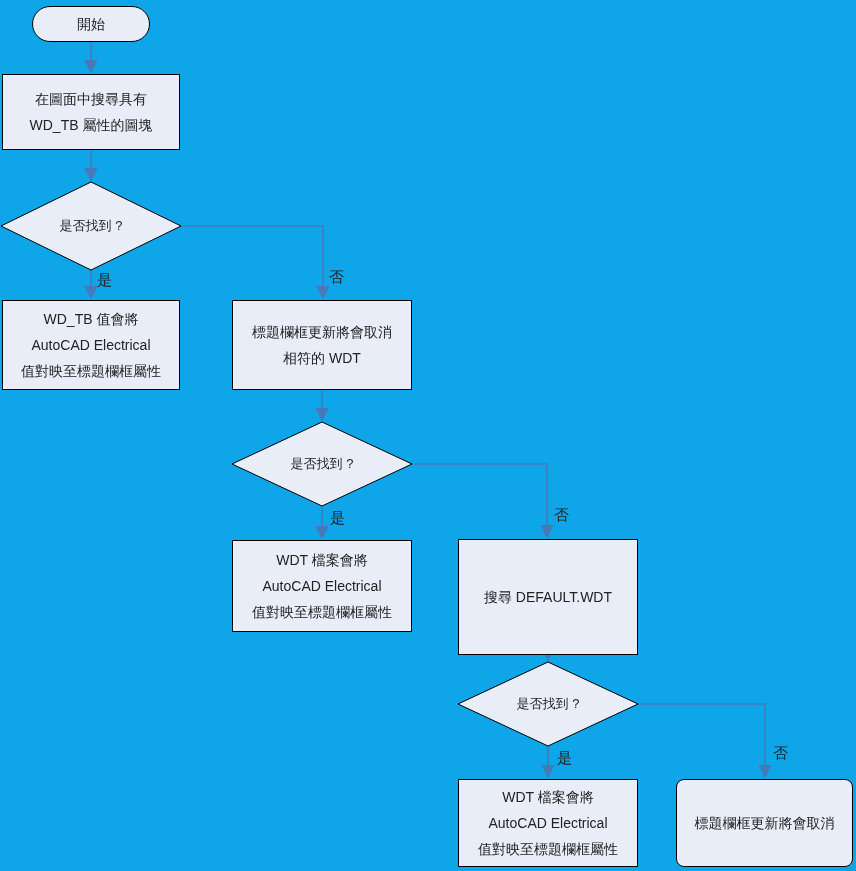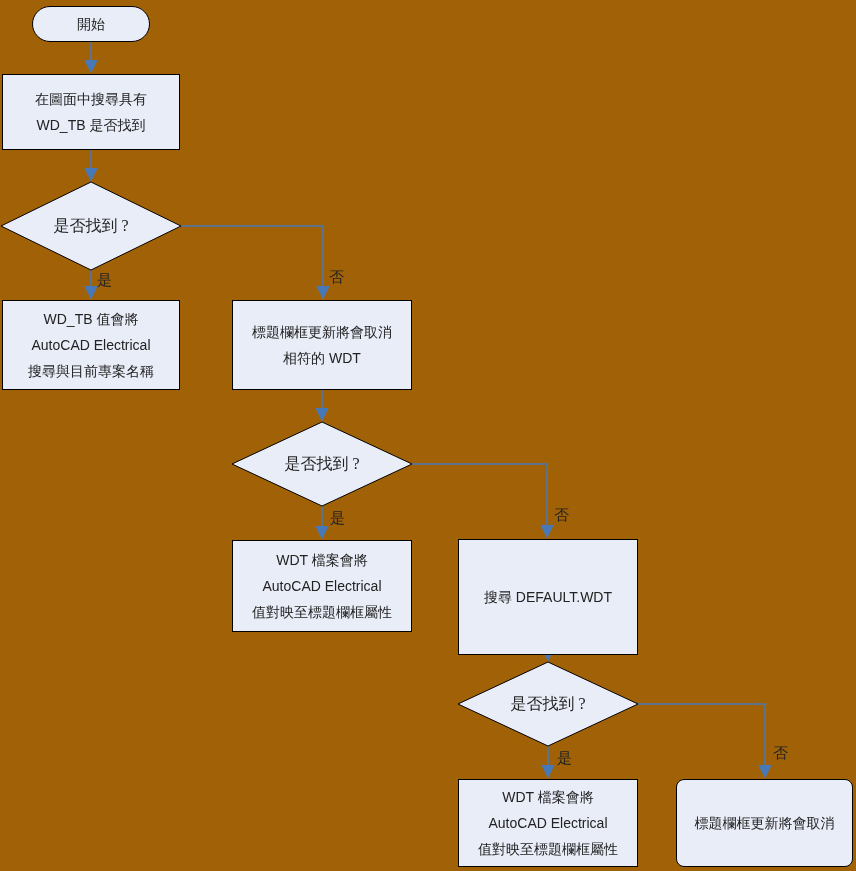--- a/index.html
+++ b/index.html
@@ -1,20 +1,20 @@
 <!DOCTYPE html>
 <html><head>
 <meta charset="utf-8">
 <style>
   html, body { margin: 0; padding: 0; background: #ffffff; }
   .stage {
     position: relative;
     width: 856px;
     height: 871px;
-    background: #a16207;
+    background: #0ea5e9;
     font-family: "Liberation Sans", "DejaVu Sans", sans-serif;
     overflow: hidden;
   }
   .layer {
     position: absolute;
     left: 0; top: 0;
   }
   .node {
     position: absolute;
     box-sizing: border-box;
@@ -35,23 +35,22 @@
   }
   .diamond-label {
     position: absolute;
     background: transparent;
     border: none;
     display: flex;
     align-items: center;
     justify-content: center;
     text-align: center;
     color: #222222;
-    font-size: 16px;
+    font-size: 13px;
     white-space: pre-line;
-    font-family: Liberation Serif, serif;
   }
   .edge-label {
     position: absolute;
     color: #222222;
     font-size: 15px;
     line-height: 18px;
   }
 </style>
 </head>
 <body>
@@ -79,27 +78,27 @@
     <g fill="#e9edf8" stroke="#000000" stroke-width="1">
       <polygon points="91,182 181,226 91,270 1,226"></polygon>
       <polygon points="322,422 412,464 322,506 232,464"></polygon>
       <polygon points="548,662 638,704 548,746 458,704"></polygon>
     </g>
   </svg>
 
   <div class="node start" style="left:32px; top:6px; width:118px; height:36px;">開始</div>
 
   <div class="node" style="left:2px; top:74px; width:178px; height:76px;">在圖面中搜尋具有
-WD_TB 是否找到</div>
+WD_TB 屬性的圖塊</div>
 
   <div class="diamond-label" style="left:1px; top:182px; width:180px; height:88px;">是否找到 ?</div>
 
   <div class="node" style="left:2px; top:300px; width:178px; height:90px;">WD_TB 值會將
 AutoCAD Electrical
-搜尋與目前專案名稱</div>
+值對映至標題欄框屬性</div>
 
   <div class="node" style="left:232px; top:300px; width:180px; height:90px;">標題欄框更新將會取消
 相符的 WDT</div>
 
   <div class="diamond-label" style="left:232px; top:422px; width:180px; height:84px;">是否找到 ?</div>
 
   <div class="node" style="left:232px; top:540px; width:180px; height:92px;">WDT 檔案會將
 AutoCAD Electrical
 值對映至標題欄框屬性</div>
 

